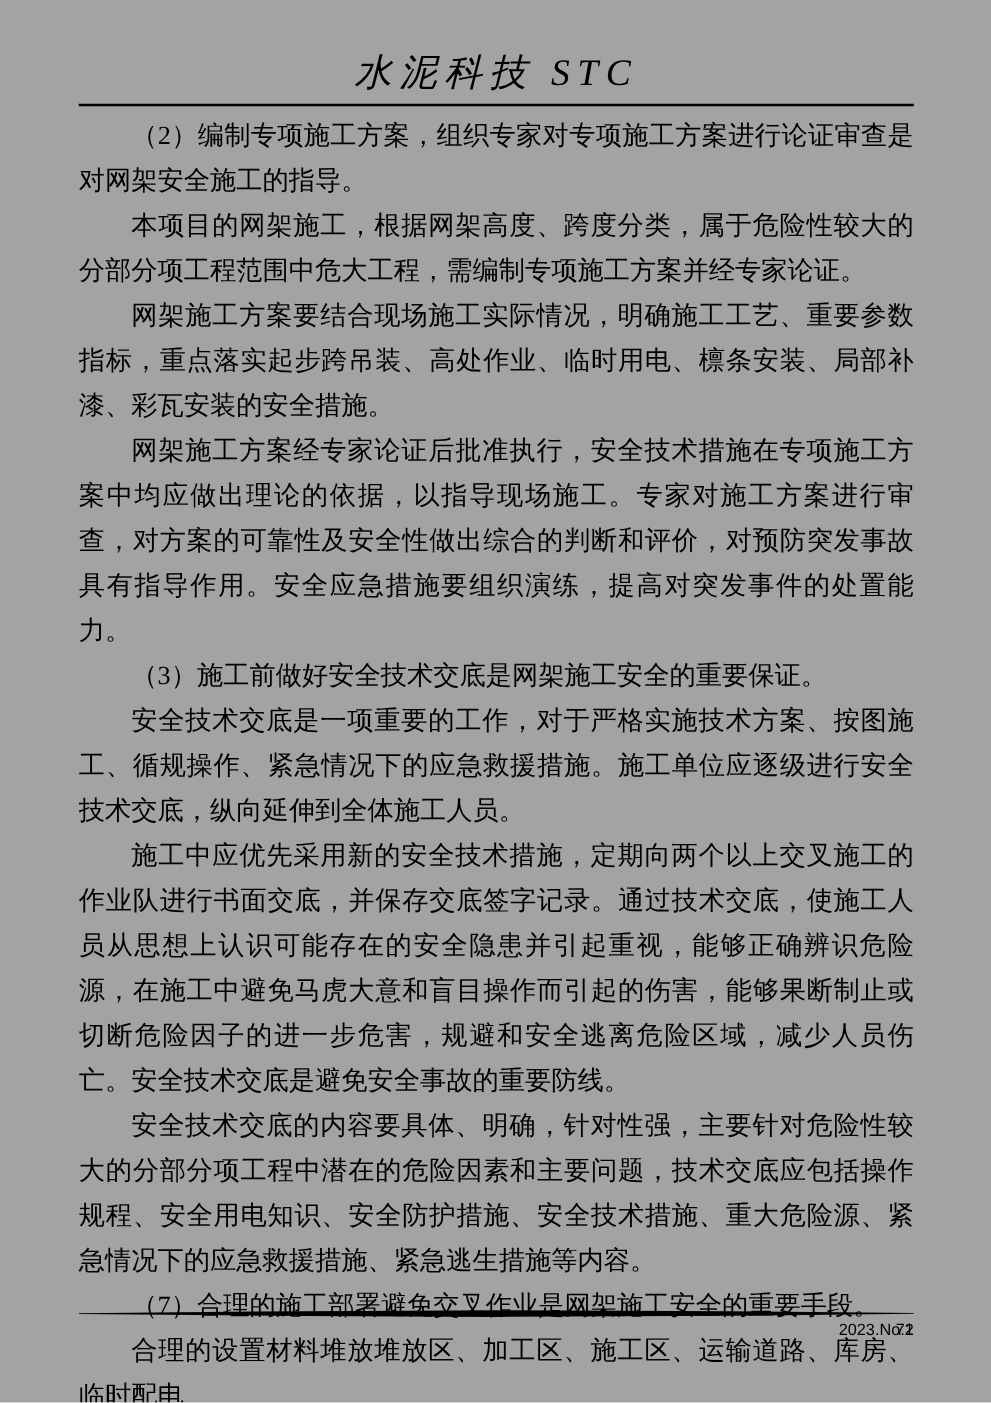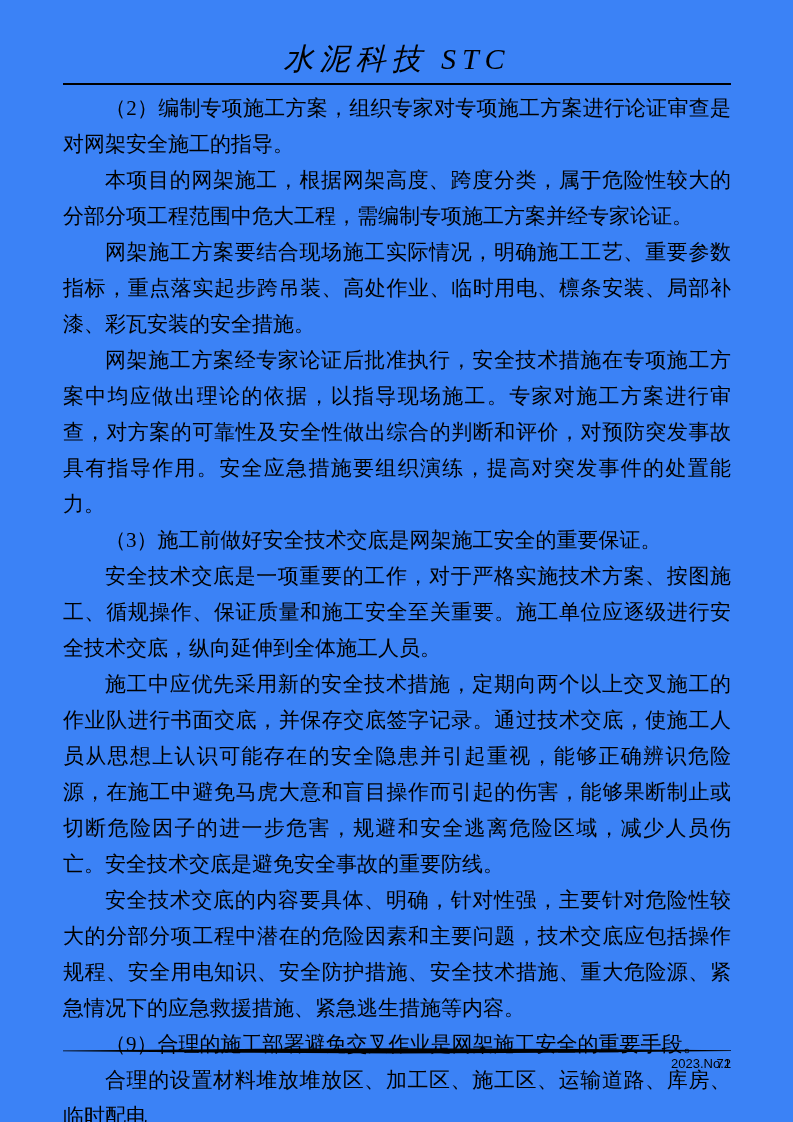--- a/index.html
+++ b/index.html
@@ -1,19 +1,19 @@
 <!DOCTYPE html>
 <html><head>
 <meta charset="utf-8">
 <style>
   html, body { margin: 0; padding: 0; background: #ffffff; }
   .page {
     width: 793px; height: 1122px;
     position: relative;
-    background: #3b82f6;
+    background: #a3a3a3;
     box-sizing: border-box;
     padding: 42px 62px 0 63px;
     color: #000;
     font-family: "Liberation Serif", "DejaVu Serif", serif;
     overflow: hidden;
   }
   .header { text-align: center; }
   .journal-title {
     font-size: 30px;
     line-height: 34px;
@@ -67,24 +67,24 @@
     <div class="journal-title">水泥科技 STC</div>
     <div class="header-rule"></div>
   </div>
 
   <div class="content">
     <p>（2）编制专项施工方案，组织专家对专项施工方案进行论证审查是对网架安全施工的指导。</p>
     <p>本项目的网架施工，根据网架高度、跨度分类，属于危险性较大的分部分项工程范围中危大工程，需编制专项施工方案并经专家论证。</p>
     <p>网架施工方案要结合现场施工实际情况，明确施工工艺、重要参数指标，重点落实起步跨吊装、高处作业、临时用电、檩条安装、局部补漆、彩瓦安装的安全措施。</p>
     <p>网架施工方案经专家论证后批准执行，安全技术措施在专项施工方案中均应做出理论的依据，以指导现场施工。专家对施工方案进行审查，对方案的可靠性及安全性做出综合的判断和评价，对预防突发事故具有指导作用。安全应急措施要组织演练，提高对突发事件的处置能力。</p>
     <p>（3）施工前做好安全技术交底是网架施工安全的重要保证。</p>
-    <p>安全技术交底是一项重要的工作，对于严格实施技术方案、按图施工、循规操作、保证质量和施工安全至关重要。施工单位应逐级进行安全技术交底，纵向延伸到全体施工人员。</p>
+    <p>安全技术交底是一项重要的工作，对于严格实施技术方案、按图施工、循规操作、紧急情况下的应急救援措施。施工单位应逐级进行安全技术交底，纵向延伸到全体施工人员。</p>
     <p>施工中应优先采用新的安全技术措施，定期向两个以上交叉施工的作业队进行书面交底，并保存交底签字记录。通过技术交底，使施工人员从思想上认识可能存在的安全隐患并引起重视，能够正确辨识危险源，在施工中避免马虎大意和盲目操作而引起的伤害，能够果断制止或切断危险因子的进一步危害，规避和安全逃离危险区域，减少人员伤亡。安全技术交底是避免安全事故的重要防线。</p>
     <p>安全技术交底的内容要具体、明确，针对性强，主要针对危险性较大的分部分项工程中潜在的危险因素和主要问题，技术交底应包括操作规程、安全用电知识、安全防护措施、安全技术措施、重大危险源、紧急情况下的应急救援措施、紧急逃生措施等内容。</p>
-    <p>（9）合理的施工部署避免交叉作业是网架施工安全的重要手段。</p>
+    <p>（7）合理的施工部署避免交叉作业是网架施工安全的重要手段。</p>
     <p>合理的设置材料堆放堆放区、加工区、施工区、运输道路、库房、临时配电</p>
   </div>
 
   <div class="footer">
     <svg class="footer-rule" viewBox="0 0 667 6" preserveAspectRatio="none" aria-hidden="true">
       <polygon fill="#000000" points="0,2.6 180,0.9 333,0.2 520,1.0 667,2.3 667,3.0 520,4.6 333,5.5 180,4.7 0,3.2"></polygon>
     </svg>
     <div class="footer-row">
       <span class="page-number">71</span>
       <span class="issue">2023.No.2</span>

